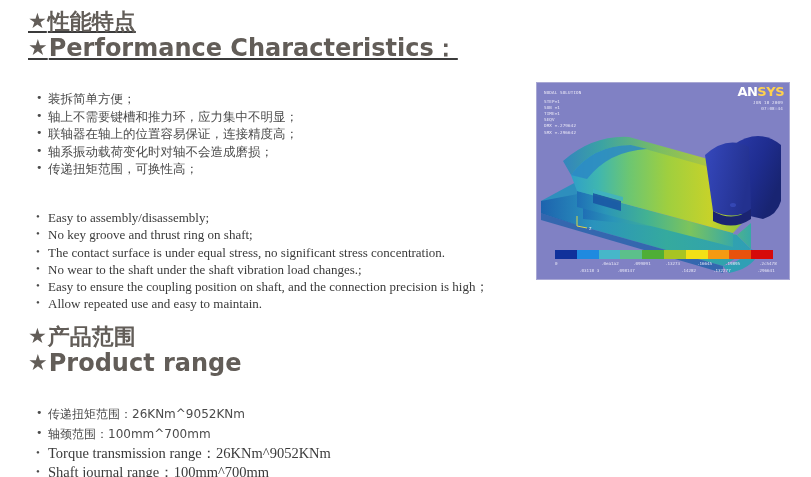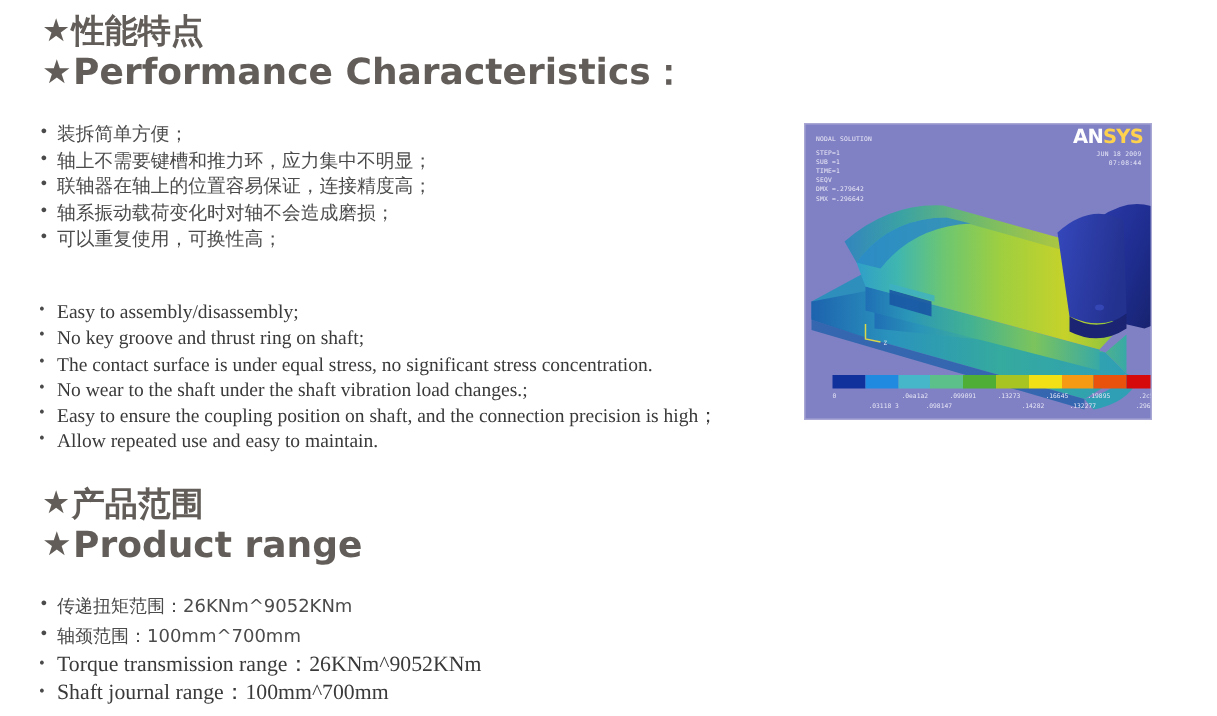--- a/index.html
+++ b/index.html
@@ -14,21 +14,21 @@
     overflow: hidden;
     font-family: "Liberation Serif", "DejaVu Serif", serif;
     color: #3b3b3b;
   }
 
   
   .heading-block {
     position: absolute;
     left: 28px;
   }
-  .heading-block.sec1 { top: 10px; }
+  .heading-block.sec1 { top: 10px; text-decoration: underline; }
   .heading-block.sec2 { top: 325px; }
 
   .head-cn, .head-en {
     font-family: "DejaVu Sans", "Liberation Sans", sans-serif;
     font-weight: bold;
     color: #625d58;
     letter-spacing: 0px;
     white-space: nowrap;
     line-height: 1.05;
   }
@@ -46,21 +46,21 @@
     color: #625d58;
     margin-right: 1px;
     position: relative;
     top: -1px;
   }
   .head-en .star { font-size: 22px; }
 
   
   ul.blist {
     list-style: none;
-    margin: 0;
+    margin: 10px;
     padding: 0;
     position: absolute;
   }
   ul.blist li {
     position: relative;
     padding-left: 12px;
     white-space: nowrap;
   }
   ul.blist li::before {
     content: "\2022";
@@ -107,21 +107,21 @@
     font-size: 14.5px;
     line-height: 18.5px;
     color: #3a3a3a;
   }
 
   
   .fea-panel {
     position: absolute;
     left: 536px;
     top: 82px;
-    width: 232px;
+    width: 254px;
     height: 198px;
     background: #8081c4;
     border: 1px solid #a9a8d4;
     box-sizing: border-box;
     overflow: hidden;
     padding-left: 48px;
   }
   .fea-panel .plot-area {
     position: absolute;
     inset: 0;
@@ -201,21 +201,21 @@
   <div class="head-en">
     <span class="star">★</span><span>Performance Characteristics：</span>
   </div>
 </div>
 
 <ul class="blist cn-list-1">
   <li>装拆简单方便；</li>
   <li>轴上不需要键槽和推力环，应力集中不明显；</li>
   <li>联轴器在轴上的位置容易保证，连接精度高；</li>
   <li>轴系振动载荷变化时对轴不会造成磨损；</li>
-  <li>可以重复使用，可换性高；</li>
+  <li>传递扭矩范围，可换性高；</li>
 </ul>
 
 <ul class="blist en-list-1">
   <li>Easy to assembly/disassembly;</li>
   <li>No key groove and thrust ring on shaft;</li>
   <li>The contact surface is under equal stress, no significant stress concentration.</li>
   <li>No wear to the shaft under the shaft vibration load changes.;</li>
   <li>Easy to ensure the coupling position on shaft, and the connection precision is high；</li>
   <li>Allow repeated use and easy to maintain.</li>
 </ul>

